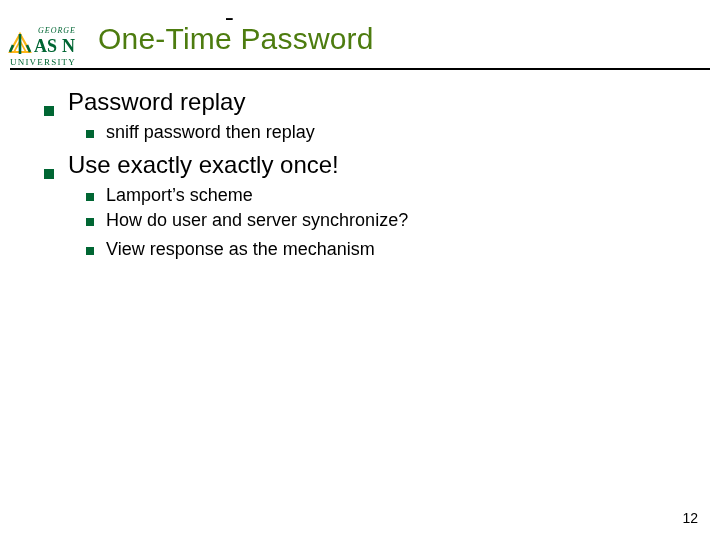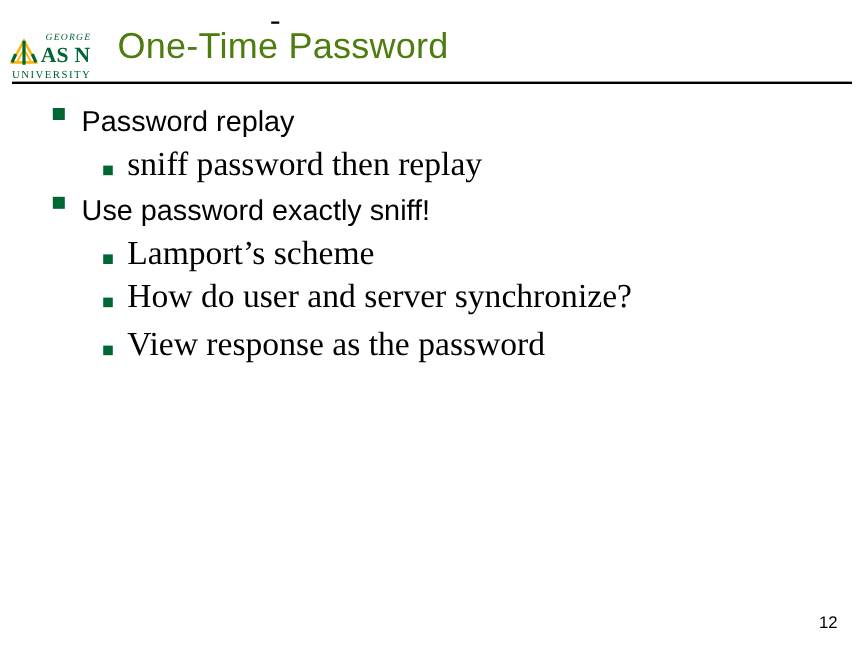--- a/index.html
+++ b/index.html
@@ -53,39 +53,38 @@
     top: 80px;
     left: 44px;
     width: 640px;
   }
   .lvl1 {
     margin-top: 8px;
     margin-bottom: 4px;
   }
   .lvl1 .row {
     display: flex;
-    align-items: flex-start;
+    align-items: flex-end;
     gap: 14px;
   }
   .lvl1 .txt {
     font-size: 24px;
   }
   .sub {
     margin-left: 42px;
     margin-top: 6px;
   }
   .sub .row {
     display: flex;
     align-items: baseline;
     gap: 12px;
     margin-bottom: 4px;
   }
   .sub .txt {
-    font-size: 28px;
-    font-family: Liberation Serif, serif;
+    font-size: 18px;
   }
   .sq {
     display: inline-block;
     background: #006633;
     flex-shrink: 0;
   }
   .sq-lg { width: 10px; height: 10px; margin-top: 2px; }
   .sq-sm { width: 8px; height: 8px; margin-top: 2px; }
   .slidenum {
     position: absolute;
@@ -130,39 +129,39 @@
         <div class="row">
           <span class="sq sq-sm"></span>
           <span class="txt">sniff password then replay</span>
         </div>
       </div>
     </div>
 
     <div class="lvl1">
       <div class="row">
         <span class="sq sq-lg"></span>
-        <span class="txt">Use password exactly sniff!</span>
+        <span class="txt">Use exactly exactly once!</span>
       </div>
       <div class="sub">
         <div class="row">
           <span class="sq sq-sm"></span>
           <span class="txt">Lamport’s scheme</span>
         </div>
         <div class="row">
           <span class="sq sq-sm"></span>
           <span class="txt">How do user and server synchronize?</span>
         </div>
       </div>
     </div>
 
     <div class="lvl1">
       <div class="sub">
         <div class="row">
           <span class="sq sq-sm"></span>
-          <span class="txt">View response as the password</span>
+          <span class="txt">View response as the mechanism</span>
         </div>
       </div>
     </div>
 
   </div>
 
   <div class="slidenum">12</div>
 </div>
 
 </body></html>

